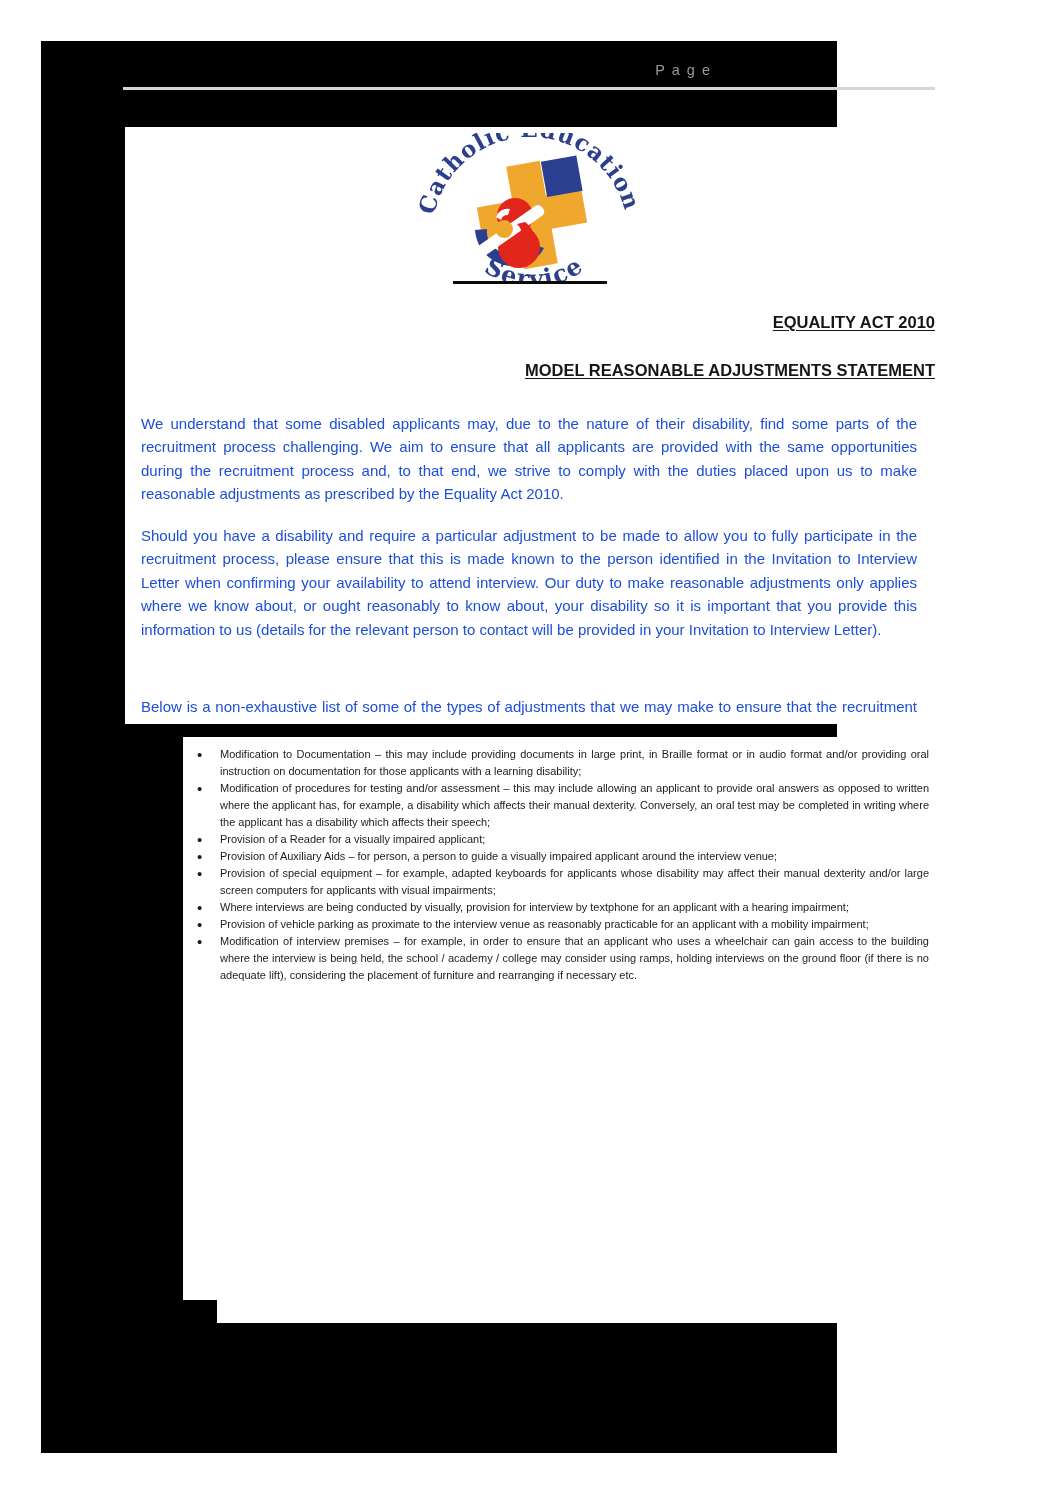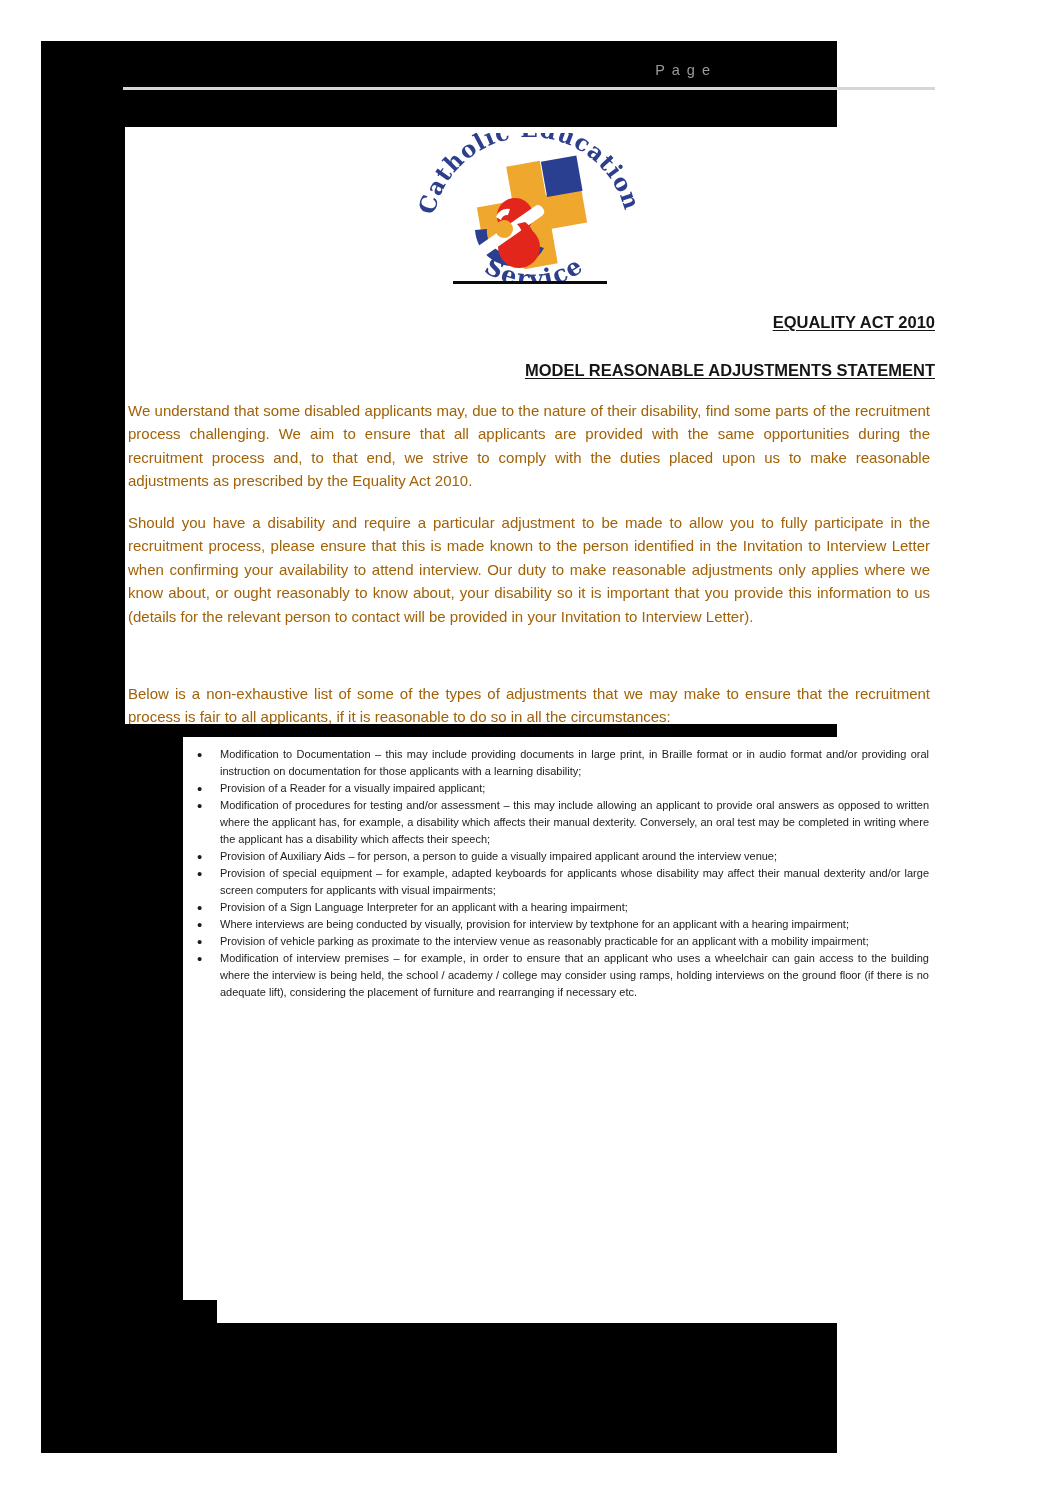--- a/index.html
+++ b/index.html
@@ -25,21 +25,21 @@
   .logo-wrap{position:absolute;top:6px;left:50%;transform:translateX(-50%);width:224px;height:150px;}
   .logo-rule{position:absolute;top:154px;left:50%;transform:translateX(-50%);width:154px;height:3px;background:#0a0a0a;}
   .doc-title,.doc-subtitle{
     position:absolute;left:0;width:100%;text-align:right;color:#161616;
     font-weight:bold;font-size:16.5px;text-decoration:underline;
     text-underline-offset:2px;
   }
   .doc-title{top:186px;}
   .doc-subtitle{top:234px;}
   .para{
-    position:absolute;left:3px;right:5px;margin:0;color:#a16207;
+    position:absolute;left:3px;right:5px;margin:13px;color:#1d4ed8;
     font-size:15px;line-height:23.4px;text-align:justify;
   }
   .para-1{top:272px;}
   .para-2{top:384px;}
   .para-3{top:555px;}
   
   .bullets-box{
     position:absolute;left:142px;top:696px;width:752px;height:586px;background:#ffffff;overflow:hidden;
   }
   .bullets-box ul{list-style:none;margin:0;padding:9px 6px 0 0;}
@@ -112,25 +112,24 @@
       <div class="doc-subtitle">MODEL REASONABLE ADJUSTMENTS STATEMENT</div>
 
       <p class="para para-1">We understand that some disabled applicants may, due to the nature of their disability, find some parts of the recruitment process challenging.  We aim to ensure that all applicants are provided with the same opportunities during the recruitment process and, to that end, we strive to comply with the duties placed upon us to make reasonable adjustments as prescribed by the Equality Act 2010.</p>
       <p class="para para-2">Should you have a disability and require a particular adjustment to be made to allow you to fully participate in the recruitment process, please ensure that this is made known to the person identified in the Invitation to Interview Letter when confirming your availability to attend interview.  Our duty to make reasonable adjustments only applies where we know about, or ought reasonably to know about, your disability so it is important that you provide this information to us (details for the relevant person to contact will be provided in your Invitation to Interview Letter).</p>
       <p class="para para-3">Below is a non-exhaustive list of some of the types of adjustments that we may make to ensure that the recruitment process is fair to all applicants, if it is reasonable to do so in all the circumstances:</p>
     </div>
 
     <div class="bullets-box">
       <ul>
         <li>Modification to Documentation – this may include providing documents in large print, in Braille format or in audio format and/or providing oral instruction on documentation for those applicants with a learning disability;</li>
+        <li>Modification of procedures for testing and/or assessment – this may include allowing an applicant to provide oral answers as opposed to written where the applicant has, for example, a disability which affects their manual dexterity.  Conversely, an oral test may be completed in writing where the applicant has a disability which affects their speech;</li>
         <li>Provision of a Reader for a visually impaired applicant;</li>
-        <li>Modification of procedures for testing and/or assessment – this may include allowing an applicant to provide oral answers as opposed to written where the applicant has, for example, a disability which affects their manual dexterity.  Conversely, an oral test may be completed in writing where the applicant has a disability which affects their speech;</li>
         <li>Provision of Auxiliary Aids – for person, a person to guide a visually impaired applicant around the interview venue;</li>
         <li>Provision of special equipment – for example, adapted keyboards for applicants whose disability may affect their manual dexterity and/or large screen computers for applicants with visual impairments;</li>
-        <li>Provision of a Sign Language Interpreter for an applicant with a hearing impairment;</li>
         <li>Where interviews are being conducted by visually, provision for interview by textphone for an applicant with a hearing impairment;</li>
         <li>Provision of vehicle parking as proximate to the interview venue as reasonably practicable for an applicant with a mobility impairment;</li>
         <li>Modification of interview premises – for example, in order to ensure that an applicant who uses a wheelchair can gain access to the building where the interview is being held, the school / academy / college may consider using ramps, holding interviews on the ground floor (if there is no adequate lift), considering the placement of furniture and rearranging if necessary etc.</li>
       </ul>
       <div class="notch"></div>
     </div>
 
   </div>
 </div>
 

